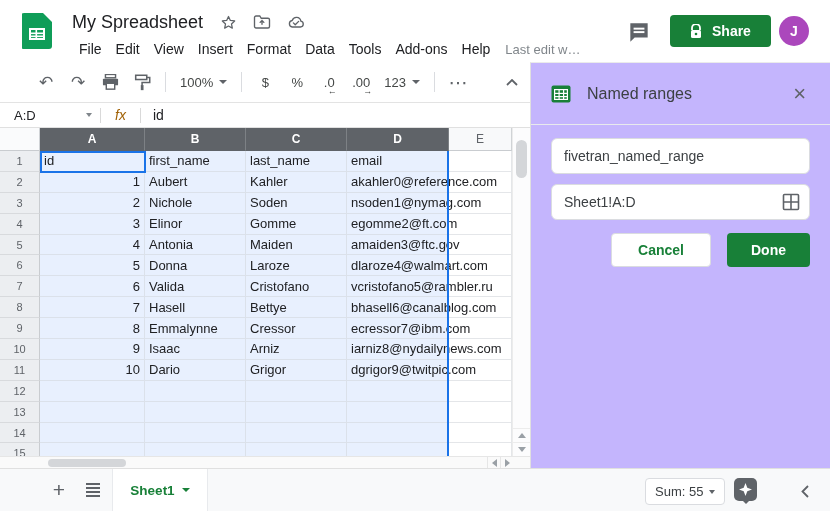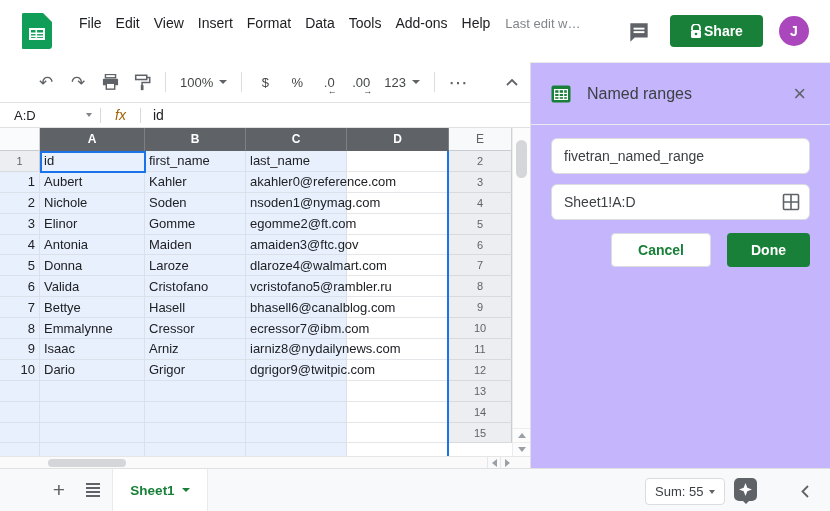--- a/index.html
+++ b/index.html
@@ -10,21 +10,21 @@
   .topbar { position:absolute; left:0; top:0; width:830px; height:62px; background:#fff; z-index:30; }
   .logo { position:absolute; left:22px; top:13px; width:30px; height:36px; }
   .title-block { position:absolute; left:72px; top:9px; }
   .title-row { display:flex; align-items:center; gap:16px; height:26px; }
   .doc-title { font-size:18px; color:#202124; }
   .t-icon { width:18px; height:18px; display:flex; align-items:center; justify-content:center; }
   .menu-row { display:flex; align-items:center; margin-top:2px; height:24px; }
   .menu-item { font-size:14px; color:#202124; padding:2px 7px; border-radius:3px; cursor:pointer; }
   .last-edit { font-size:13px; color:#80868b; margin-left:8px; white-space:nowrap; }
   .comment-btn { position:absolute; left:626px; top:19px; width:26px; height:26px; }
-  .share-btn { position:absolute; left:670px; top:15px; height:32px; padding:0 20px; background:#188038; border:none; border-radius:4px; display:flex; align-items:center; gap:2px; color:#fff; font-size:14px; font-weight:bold; font-family:inherit; cursor:pointer;justify-content:flex-end; }
+  .share-btn { position:absolute; left:670px; top:15px; height:32px; padding:0 20px; background:#188038; border:none; border-radius:4px; display:flex; align-items:center; gap:10px; color:#fff; font-size:14px; font-weight:bold; font-family:inherit; cursor:pointer;justify-content:flex-end; }
   .avatar { position:absolute; left:779px; top:16px; width:30px; height:30px; border-radius:50%; background:#ab47bc; color:#fff; font-size:14px; font-weight:bold; display:flex; align-items:center; justify-content:center; }
 
   
   .toolbar { position:absolute; left:0; top:62px; width:830px; height:41px; background:#fff; border-bottom:1px solid #e3e3e3; display:flex; align-items:center; padding-left:30px; z-index:5; }
   .tb-btn { height:26px; min-width:26px; display:flex; align-items:center; justify-content:center; border-radius:3px; color:#444746; font-size:14px; margin:0 3px; cursor:pointer; }
   .tb-glyph { font-size:17px; color:#5f6368; line-height:1; }
   .tb-sep { width:1px; height:20px; background:#dadce0; margin:0 7px; }
   .tb-label { font-size:13px; color:#444746; }
   .caret { width:0; height:0; border-left:4px solid transparent; border-right:4px solid transparent; border-top:4px solid #5f6368; display:inline-block; margin-left:6px; }
   .dec { position:relative; font-size:13px; color:#444746; }
@@ -105,20 +105,40 @@
 <div class="topbar">
   <svg class="logo" viewBox="0 0 30 36">
     <path d="M2 0 h19 l9 9 v24 a3 3 0 0 1 -3 3 h-25 a3 3 0 0 1 -3 -3 v-30 a3 3 0 0 1 3 -3 z" fill="#0f9d58"></path>
     <rect x="7" y="15" width="16" height="12" fill="#fff"></rect>
     <rect x="9" y="17" width="12" height="8" fill="#0f9d58"></rect>
     <rect x="9" y="19.5" width="12" height="1.6" fill="#fff"></rect>
     <rect x="9" y="22.5" width="12" height="1.6" fill="#fff"></rect>
     <rect x="13.5" y="17" width="1.6" height="8" fill="#fff"></rect>
   </svg>
   <div class="title-block">
+    <div class="title-row">
+      <span class="doc-title">My Spreadsheet</span>
+      <span class="t-icon">
+        <svg width="17" height="17" viewBox="0 0 24 24" fill="none" stroke="#5f6368" stroke-width="1.8">
+            <path d="M12 3.5 l2.6 5.6 6.1 0.7 -4.5 4.2 1.2 6 -5.4 -3 -5.4 3 1.2 -6 -4.5 -4.2 6.1 -0.7 z" stroke-linejoin="round"></path>
+          </svg>
+      </span>
+      <span class="t-icon">
+        <svg width="18" height="16" viewBox="0 0 24 20" fill="none" stroke="#5f6368" stroke-width="1.8">
+            <path d="M2 4 a2 2 0 0 1 2 -2 h5 l2 3 h9 a2 2 0 0 1 2 2 v9 a2 2 0 0 1 -2 2 h-16 a2 2 0 0 1 -2 -2 z"></path>
+            <path d="M12 8 v5 M9.5 10.5 l2.5 -2.5 2.5 2.5" stroke-linecap="round"></path>
+          </svg>
+      </span>
+      <span class="t-icon">
+        <svg width="19" height="15" viewBox="0 0 24 18" fill="none" stroke="#5f6368" stroke-width="1.8">
+            <path d="M7 15 h11 a4 4 0 0 0 0.5 -7.9 a6 6 0 0 0 -11.6 -0.8 a4.4 4.4 0 0 0 0.1 8.7 z"></path>
+            <path d="M8.5 9.5 l2.5 2.5 4.5 -4.5" stroke-linecap="round" stroke-linejoin="round"></path>
+          </svg>
+      </span>
+    </div>
     <div class="menu-row">
       <span class="menu-item">File</span>
       <span class="menu-item">Edit</span>
       <span class="menu-item">View</span>
       <span class="menu-item">Insert</span>
       <span class="menu-item">Format</span>
       <span class="menu-item">Data</span>
       <span class="menu-item">Tools</span>
       <span class="menu-item">Add-ons</span>
       <span class="menu-item">Help</span>
@@ -231,20 +251,23 @@
       </div>
       <div class="cell sel">
         <span>id</span>
       </div>
       <div class="cell sel">
         <span>first_name</span>
       </div>
       <div class="cell sel">
         <span>last_name</span>
       </div>
+      <div class="cell sel c3">
+        <span>email</span>
+      </div>
       <div class="cell"></div>
       <div class="rhead">
         <span>2</span>
       </div>
       <div class="cell sel num">
         <span>1</span>
       </div>
       <div class="cell sel">
         <span>Aubert</span>
       </div>
@@ -335,24 +358,24 @@
         <span>vcristofano5@rambler.ru</span>
       </div>
       <div class="cell"></div>
       <div class="rhead">
         <span>8</span>
       </div>
       <div class="cell sel num">
         <span>7</span>
       </div>
       <div class="cell sel">
+        <span>Hasell</span>
+      </div>
+      <div class="cell sel">
         <span>Bettye</span>
-      </div>
-      <div class="cell sel">
-        <span>Hasell</span>
       </div>
       <div class="cell sel c3">
         <span>bhasell6@canalblog.com</span>
       </div>
       <div class="cell"></div>
       <div class="rhead">
         <span>9</span>
       </div>
       <div class="cell sel num">
         <span>8</span>

